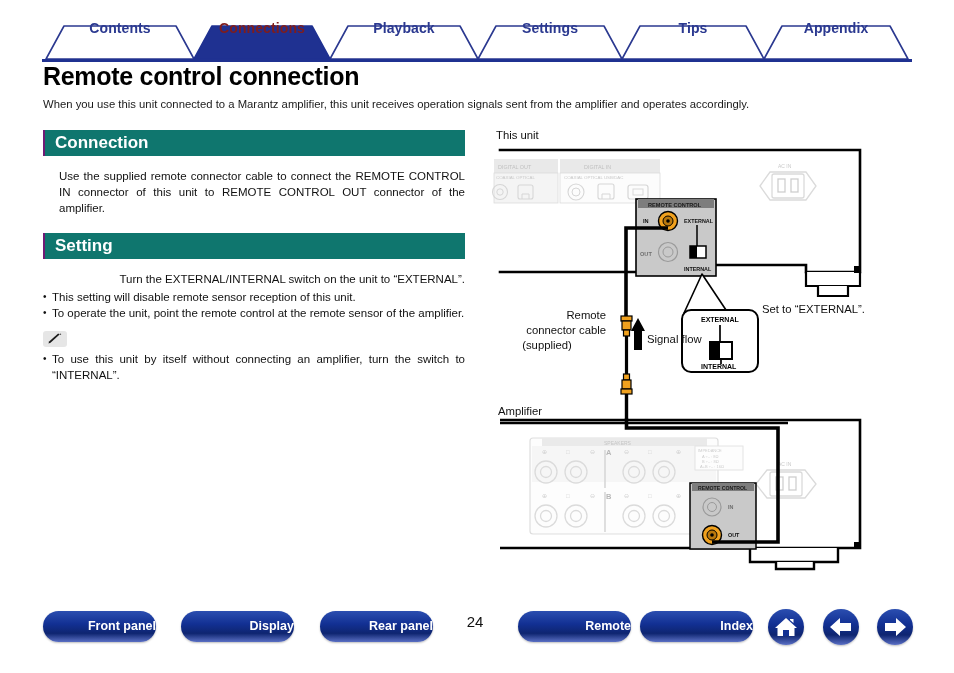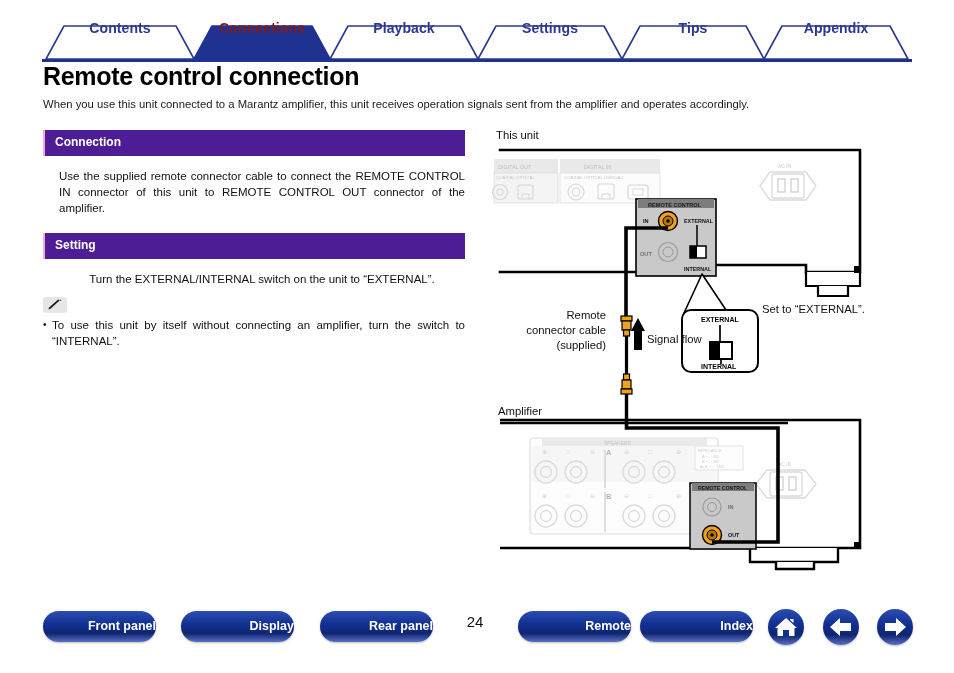--- a/index.html
+++ b/index.html
@@ -61,38 +61,38 @@
     color: #1a1a1a;
   }
 
   
   .leftcol {
     position: absolute;
     left: 43px; top: 130px;
     width: 422px;
   }
   .sec-head {
-    background: #4c1d95;
+    background: #0f766e;
     color: #ffffff;
-    font-size: 12px;
+    font-size: 17px;
     font-weight: bold;
     padding: 2px 0 3px 10px;
     line-height: 21px;
     height: 21px;
     margin-bottom: 12px;
-    border-left: 2px solid #f9a8d4;
+    border-left: 2px solid #701a75;
   }
   .body-text {
     font-size: 11.5px;
     line-height: 16.2px;
     text-align: justify;
     color: #111;
     margin: 0 0 2px 16px;
   }
-  .body-text.nojust { text-align: center; }
+  .body-text.nojust { text-align: right; }
   .bullets {
     margin: 0; padding: 0;
     list-style: none;
   }
   .bullets li {
     font-size: 11.5px;
     line-height: 16.2px;
     color: #111;
     padding-left: 9px;
     position: relative;
@@ -193,20 +193,24 @@
 
 <div class="leftcol">
 
   <div class="sec-head">Connection</div>
   <p class="body-text">Use the supplied remote connector cable to connect the REMOTE CONTROL IN connector of this unit to REMOTE CONTROL OUT connector of the amplifier.</p>
 
   <div style="height:14px"></div>
 
   <div class="sec-head">Setting</div>
   <p class="body-text nojust">Turn the EXTERNAL/INTERNAL switch on the unit to “EXTERNAL”.</p>
+  <ul class="bullets">
+    <li class="nojust">This setting will disable remote sensor reception of this unit.</li>
+    <li>To operate the unit, point the remote control at the remote sensor of the amplifier.</li>
+  </ul>
 
   <div class="note-icon">
     <svg width="16" height="12" viewBox="0 0 16 12">
       <path d="M1.5,10.5 L3.5,9.8 L12.6,1.6 L11.2,0.4 L2.1,8.6 Z" fill="#1a1a1a"></path>
       <path d="M12.6,1.6 L14.3,2.0 L13.1,0.2 Z" fill="#1a1a1a"></path>
     </svg>
   </div>
   <ul class="bullets">
     <li>To use this unit by itself without connecting an amplifier, turn the switch to “INTERNAL”.</li>
   </ul>
@@ -399,21 +403,21 @@
       <path d="M138.5,290 L138.5,300 L290,300 L290,414 L224,414" fill="none" stroke="#000" stroke-width="3.6" stroke-linejoin="miter"></path>
     </g>
 
   </svg>
 
   <div class="dlabel" style="left:8px; top:1px;">This unit</div>
   <div class="dlabel" style="left:10px; top:277px;">Amplifier</div>
 
   <div class="dlabel r" style="left:0px; top:181px; width:118px;">Remote</div>
   <div class="dlabel r" style="left:0px; top:196px; width:118px;">connector cable</div>
-  <div class="dlabel r" style="left:0px; top:211px; width:118px;">(supplied)</div>
+  <div class="dlabel r" style="left:0px; top:211px; width:118px;text-align:center;">(supplied)</div>
 
   <div class="dlabel" style="left:159px; top:205px;">Signal flow</div>
   <div class="dlabel" style="left:274px; top:175px;">Set to “EXTERNAL”.</div>
 </div>
 
 <div class="footer">
   <div class="pill" style="left:43px;  top:4px;">Front panel</div>
   <div class="pill" style="left:181px; top:4px;">Display</div>
   <div class="pill" style="left:320px; top:4px;">Rear panel</div>
   <div class="pill" style="left:518px; top:4px;">Remote</div>

